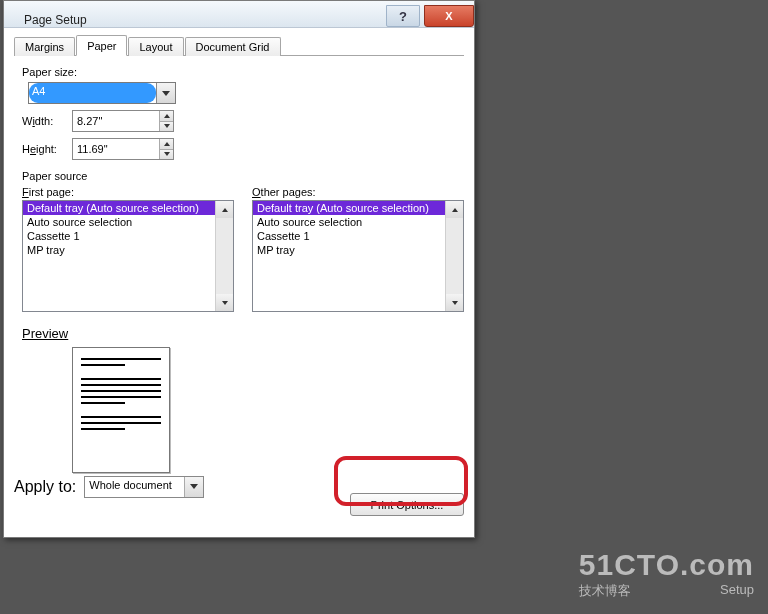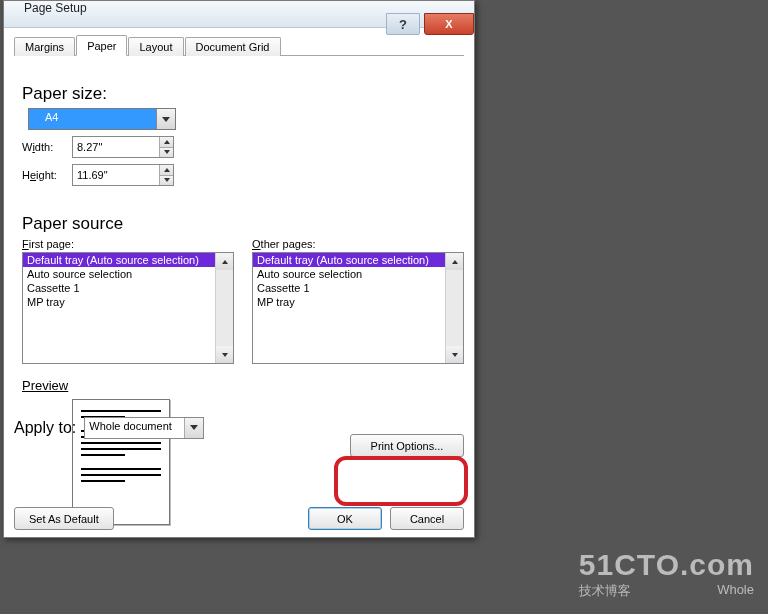--- a/index.html
+++ b/index.html
@@ -16,23 +16,22 @@
     left: 3px; top: 0;
     width: 470px; height: 536px;
     background: #fff;
     border: 1px solid #7a7a7a;
     box-shadow: 2px 2px 6px rgba(0,0,0,0.5);
   }
   .titlebar {
     height: 26px;
     background: linear-gradient(#f5f9fc, #dce6ef);
     border-bottom: 1px solid #bcc7d4;
-    display: flex; align-items: flex-start;
+    display: flex; align-items: flex-end;
     padding-left: 20px;
-    flex-direction: column;
   }
   .title { font-size: 12px; color: #222; }
   .winbtns {
     margin-left: auto; display:flex; height:22px; margin-top:-2px;
   }
   .winbtn {
     width: 32px; height: 20px;
     display:flex; align-items:center; justify-content:center;
   }
   .winbtn.help {
@@ -63,29 +62,29 @@
     position:relative; top:1px;
     border-radius: 2px 2px 0 0;
     cursor:default;
   }
   .tab.active {
     background:#fff; top:1px;
     border-bottom:1px solid #fff;
     z-index:2;
     padding-top:4px;
   }
-  .grouplabel { margin-top:28px; margin-bottom:4px; font-size:17px; }
+  .grouplabel { margin-top:10px; margin-bottom:4px; font-size:11px; }
   
   .combo {
     display:flex; width:146px; height:20px;
     border:1px solid #7a7a7a;
   }
   .combo .comboText {
     flex:1; background:#3399ff; color:#fff;
-    padding:2px 16px; font-size:11px;
+    padding:2px 3px; font-size:11px;border-radius:9px;
   }
   .combo .comboBtn {
     width:18px; background: linear-gradient(#f4f4f4,#d8d8d8);
     border-left:1px solid #888;
     display:flex; align-items:center; justify-content:center;
   }
   .tri-down {
     width:0;height:0;border-left:4px solid transparent;
     border-right:4px solid transparent;border-top:5px solid #333;
   }
@@ -302,31 +301,25 @@
         <span class="lbl3">Apply to:</span>
         <div class="combo2">
           <div class="txt">Whole document</div>
           <div class="btn">
               <div class="tri-down"></div>
             </div>
         </div>
         <div style="flex:1"></div>
         <button class="btnStd" style="width:114px;">Print Options...</button>
       </div>
-      <div style="display:flex; align-items:center;">
-        <button class="btnStd">Set As Default</button>
-        <div style="flex:1"></div>
-        <button class="btnStd default" style="width:74px;">OK</button>
-        <button class="btnStd" style="width:74px; margin-left:8px;">Cancel</button>
-      </div>
     </div>
 
     <div class="highlight" style="left:330px; top:428px; width:126px; height:42px;"></div>
   </div>
 </div>
 
 <div class="watermark">
   <div class="big">51CTO.com</div>
   <div class="small">
     <span>技术博客</span>
-    <span>Whole</span>
+    <span>Setup</span>
   </div>
 </div>
 
 </body></html>

